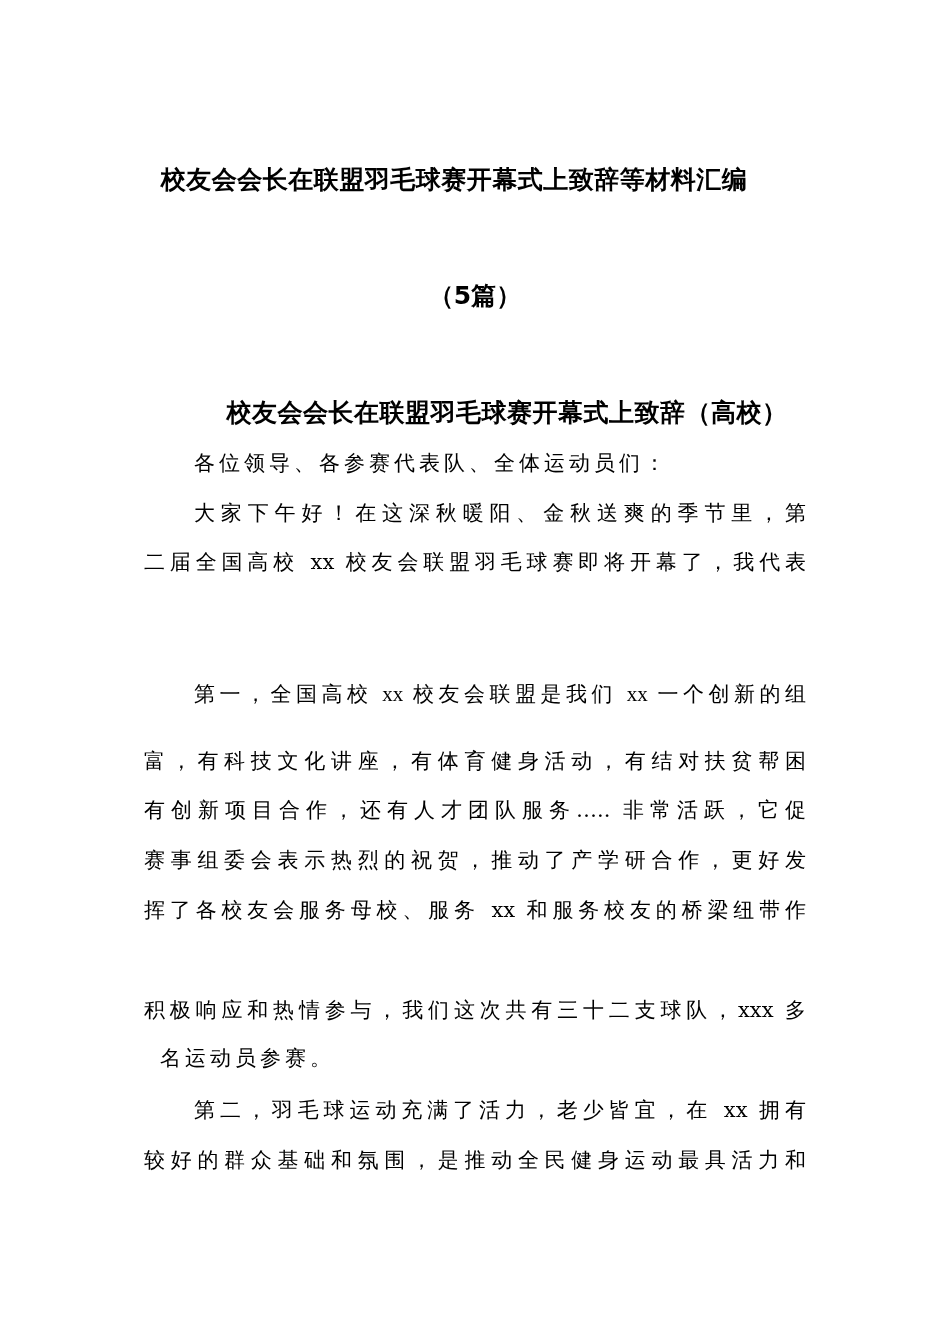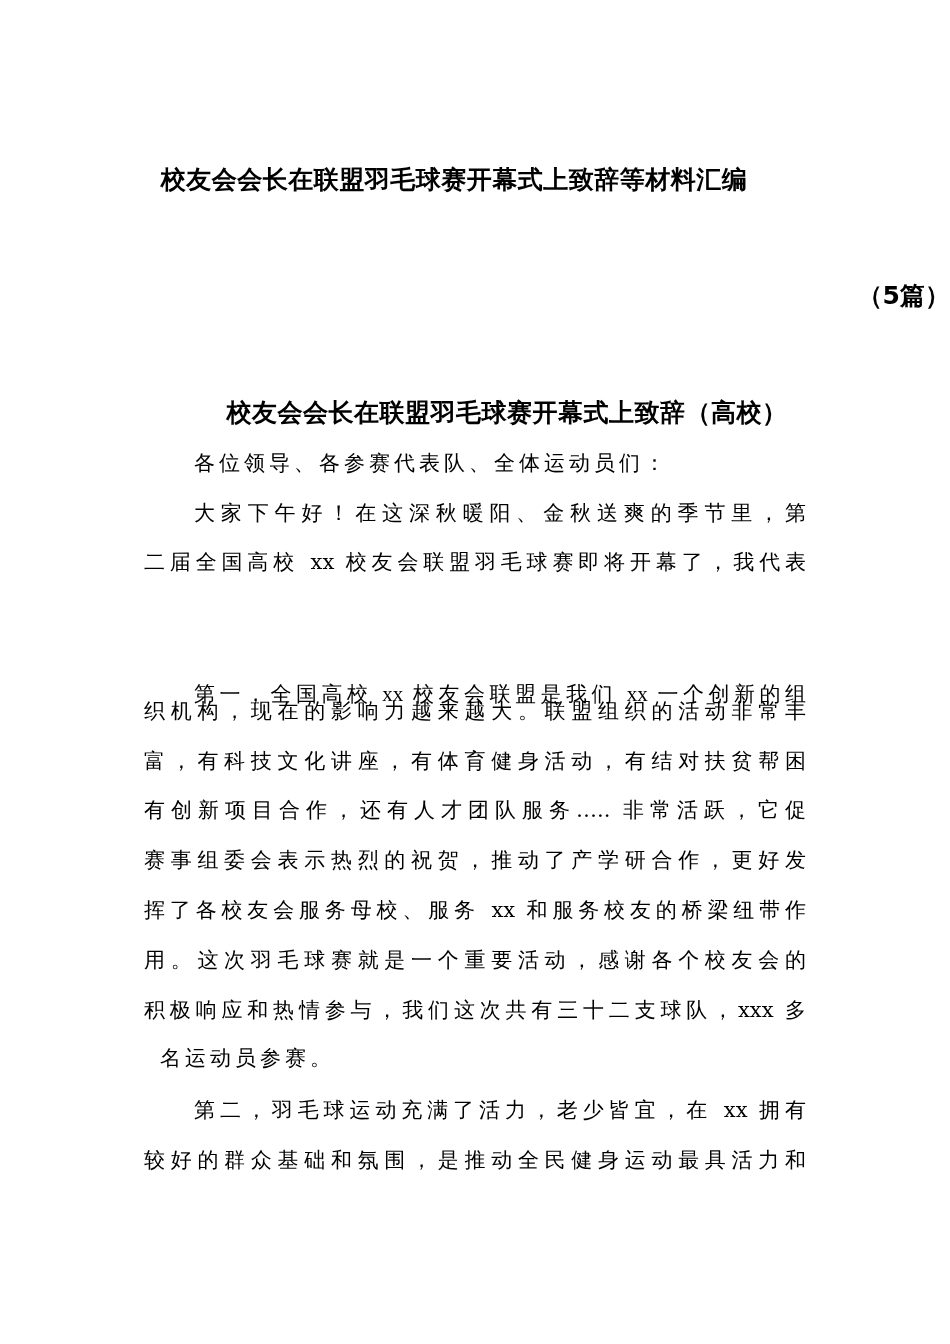--- a/index.html
+++ b/index.html
@@ -33,21 +33,21 @@
       font-weight: bold;
       font-family: Liberation Serif, serif;
       letter-spacing: 0.5px;
       line-height: 40px;
     }
     .count {
       position: absolute;
       left: 0;
       width: 950px;
       top: 276px;
-      text-align: right;
+      text-align: center;
       font-size: 25px;
       font-weight: bold;
       font-family: "DejaVu Sans", "Liberation Sans", sans-serif;
       line-height: 40px;
     }
     .subtitle {
       position: absolute;
       left: 0;
       width: 950px;
       top: 393px;
@@ -90,25 +90,23 @@
   <div class="count">（5篇）</div>
 
   <div class="subtitle">校友会会长在联盟羽毛球赛开幕式上致辞（高校）</div>
 
   <div class="line indent last" style="top:443px;">各位领导、各参赛代表队、全体运动员们：</div>
 
   <div class="line indent" style="top:493px;">大家下午好！在这深秋暖阳、金秋送爽的季节里，第</div>
   <div class="line" style="top:542px;">二届全国高校 xx 校友会联盟羽毛球赛即将开幕了，我代表</div>
 
   <div class="line indent" style="top:674px;font-family:Liberation Serif, serif;">第一，全国高校 xx 校友会联盟是我们 xx 一个创新的组</div>
-  <div class="line" style="top:691px;">织机构，现在的影响力越来越大。联盟组织的活动非常丰</div>
   <div class="line" style="top:741px;">富，有科技文化讲座，有体育健身活动，有结对扶贫帮困</div>
   <div class="line" style="top:790px;">有创新项目合作，还有人才团队服务….. 非常活跃，它促</div>
   <div class="line" style="top:840px;">赛事组委会表示热烈的祝贺，推动了产学研合作，更好发</div>
   <div class="line" style="top:890px;">挥了各校友会服务母校、服务 xx 和服务校友的桥梁纽带作</div>
-  <div class="line" style="top:940px;">用。这次羽毛球赛就是一个重要活动，感谢各个校友会的</div>
   <div class="line" style="top:990px;">积极响应和热情参与，我们这次共有三十二支球队，xxx 多</div>
   <div class="line last" style="top:1038px;margin-left:16px;">名运动员参赛。</div>
 
   <div class="line indent" style="top:1090px;">第二，羽毛球运动充满了活力，老少皆宜，在 xx 拥有</div>
   <div class="line" style="top:1140px;">较好的群众基础和氛围，是推动全民健身运动最具活力和</div>
 
 </div>
 
 </body></html>

